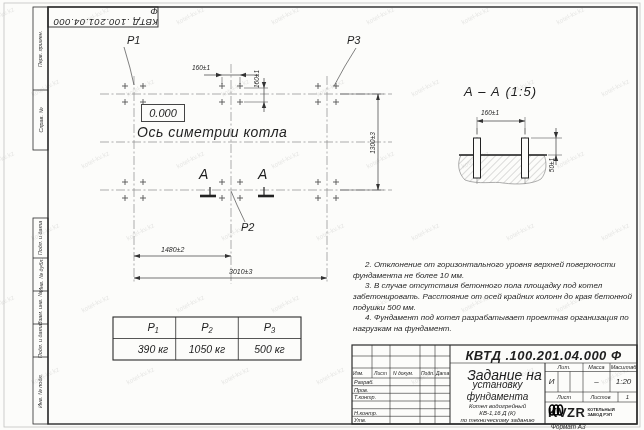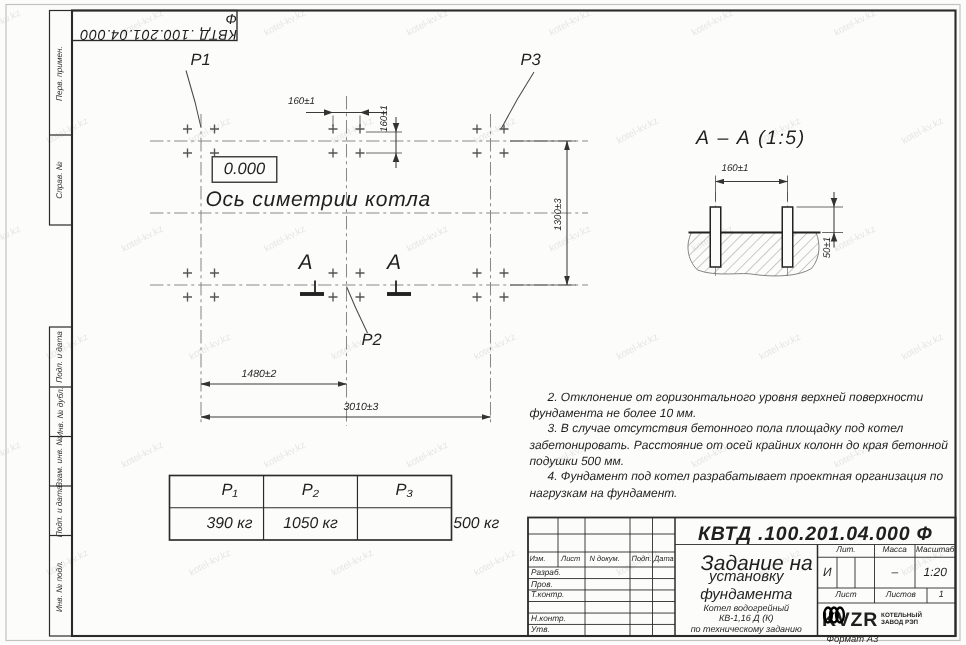--- a/index.html
+++ b/index.html
@@ -239,21 +239,21 @@
     <p>2. Отклонение от горизонтального уровня верхней поверхности фундамента не более 10 мм.</p>
     <p>3. В случае отсутствия бетонного пола площадку под котел забетонировать. Расстояние от осей крайних колонн до края бетонной подушки 500 мм.</p>
     <p>4. Фундамент под котел разрабатывает проектная организация по нагрузкам на фундамент.</p>
   </div>
 
   <div class="t c" style="left:113px;top:321px;width:80px;font-size:11px;">P₁</div>
   <div class="t c" style="left:176px;top:321px;width:62px;font-size:11px;">P₂</div>
   <div class="t c" style="left:238px;top:321px;width:63px;font-size:11px;">P₃</div>
   <div class="t c" style="left:113px;top:343px;width:80px;font-size:10.5px;">390 кг</div>
   <div class="t c" style="left:176px;top:343px;width:62px;font-size:10.5px;">1050 кг</div>
-  <div class="t c" style="left:238px;top:343px;width:63px;font-size:10.5px;margin-left:48px;">500 кг</div>
+  <div class="t c" style="left:238px;top:343px;width:63px;font-size:10.5px;">500 кг</div>
 
   <div class="t c" style="left:450px;top:348px;width:187px;font-size:13px;font-weight:bold;letter-spacing:.5px;">КВТД .100.201.04.000 Ф</div>
   <div class="t" style="left:353px;top:370px;font-size:5px;">Изм.</div>
   <div class="t" style="left:374px;top:370px;font-size:5px;">Лист</div>
   <div class="t" style="left:393px;top:370px;font-size:5px;">N докум.</div>
   <div class="t" style="left:421px;top:370px;font-size:5px;">Подп.</div>
   <div class="t" style="left:436px;top:370px;font-size:5px;">Дата</div>
   <div class="t" style="left:354px;top:379px;font-size:5.5px;">Разраб.</div>
   <div class="t" style="left:354px;top:386.5px;font-size:5.5px;">Пров.</div>
   <div class="t" style="left:354px;top:394px;font-size:5.5px;">Т.контр.</div>

